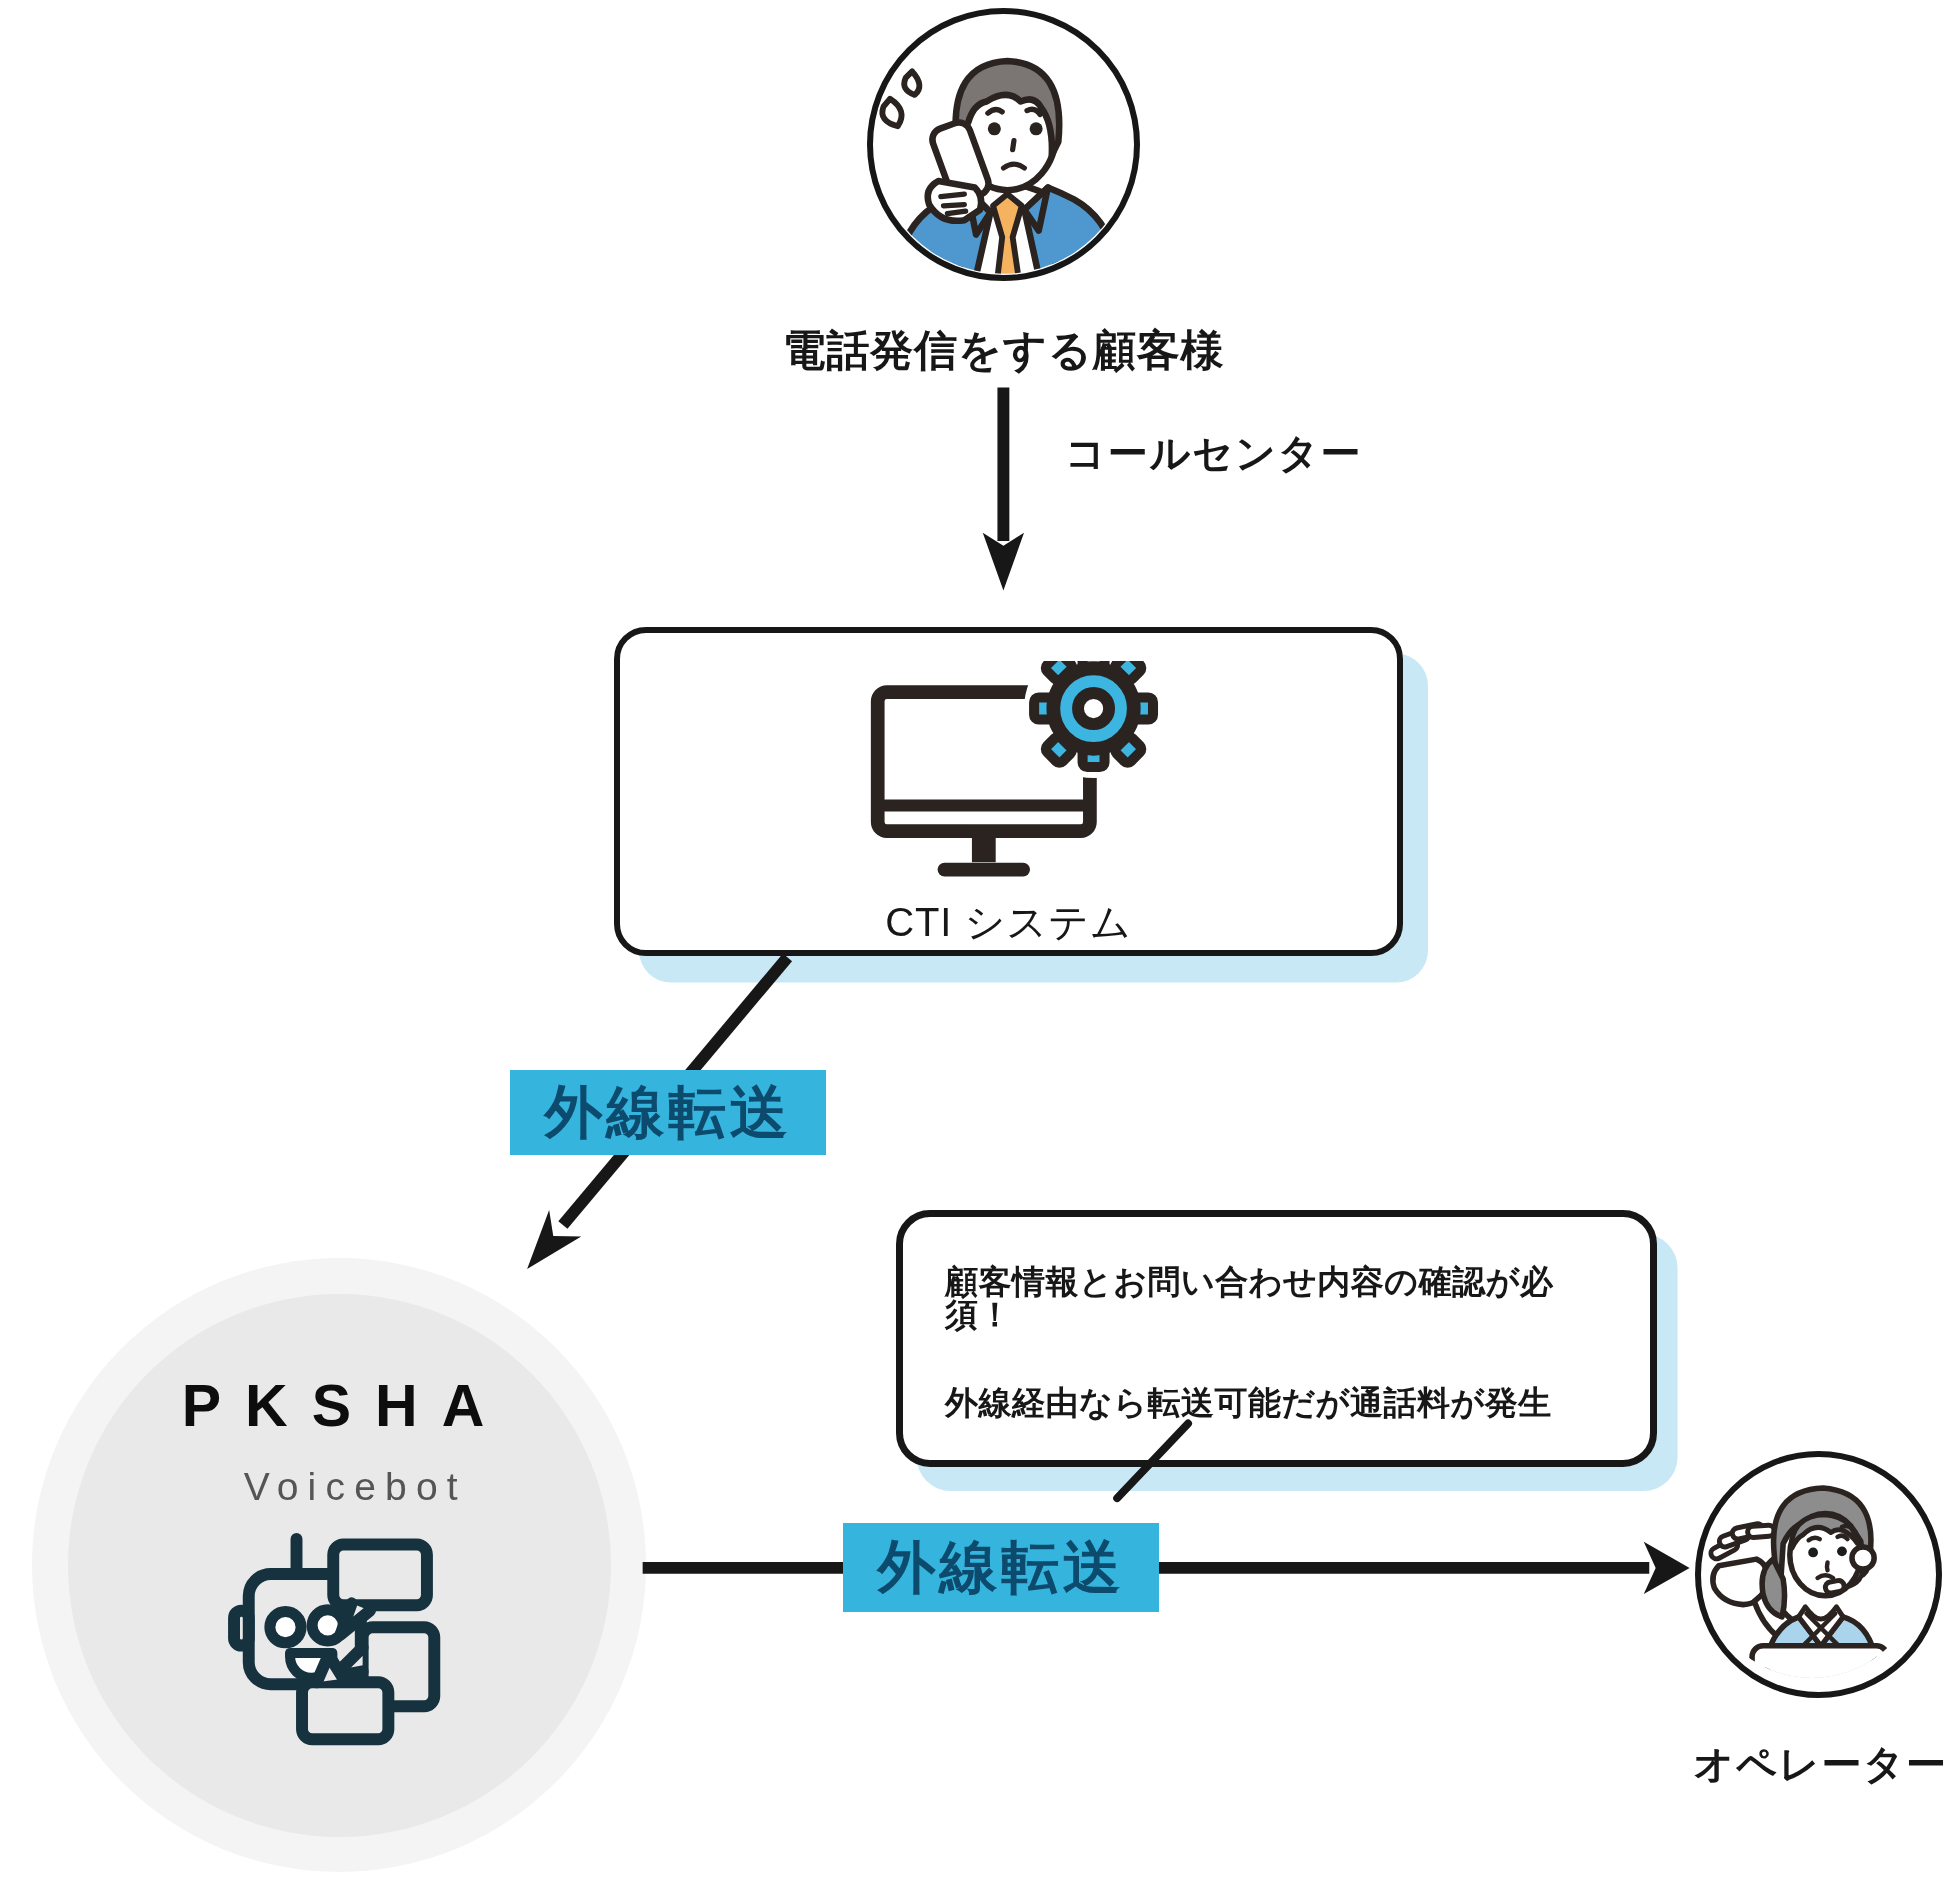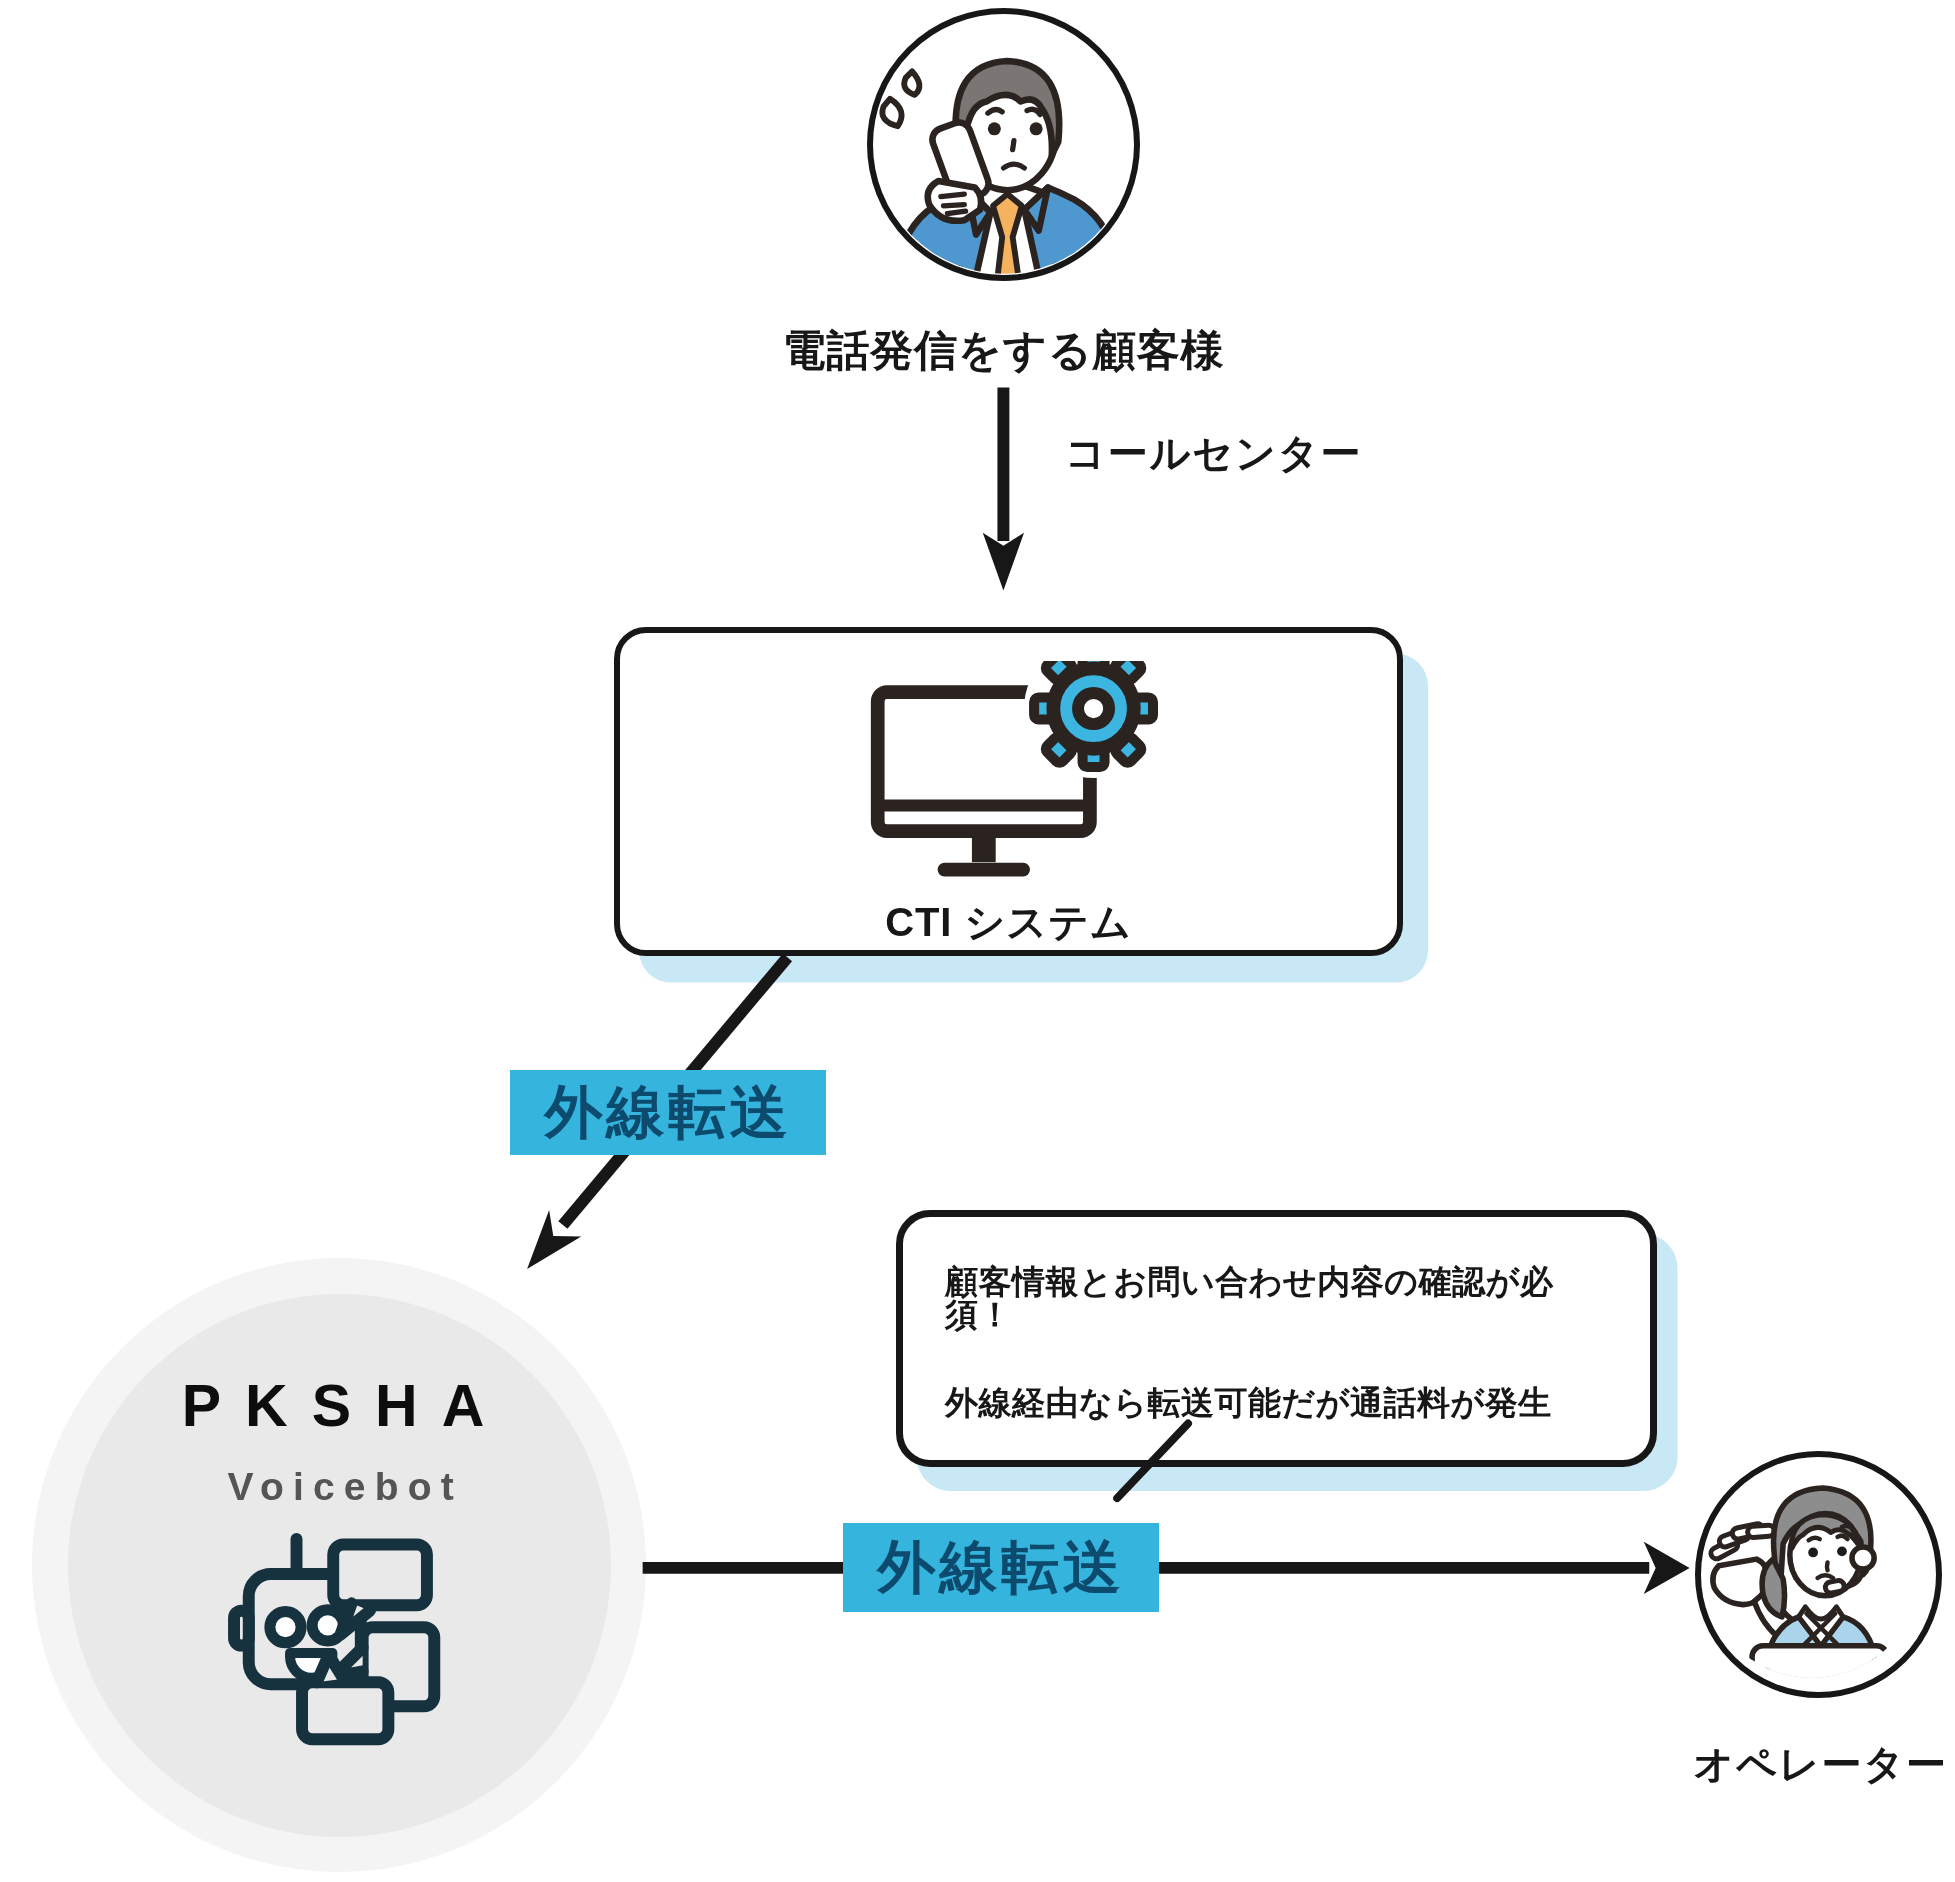--- a/index.html
+++ b/index.html
@@ -22,38 +22,38 @@
   .customer{left:867px;top:7.8px;width:261px;height:261px;}
   .customer-caption{left:591px;top:322px;width:825px;font-size:43px;z-index:4;}
   .callcenter-caption{left:1065px;top:426px;font-size:40px;z-index:4;letter-spacing:1.8px;}
 
   
   .cti-box{left:614px;top:627px;width:789px;height:329px;background:#fff;z-index:2;
            border:6.9px solid var(--ink,#171717);border-radius:32px;box-sizing:border-box;
            box-shadow:25px 26.6px 0 0 var(--shadow,#c9e8f5);
            display:flex;flex-direction:column;align-items:center;justify-content:flex-start;
            padding-top:27.5px;}
-  .cti-label{font-size:40px;font-weight:700;letter-spacing:0.9px;margin-top:15px;}
+  .cti-label{font-size:40px;font-weight:400;letter-spacing:0.9px;margin-top:15px;}
 
   
   .chip{position:absolute;background:var(--accent,#35b5de);color:#0c4a6e;font-weight:900;
         display:flex;align-items:center;justify-content:center;z-index:6;
         font-size:58px;letter-spacing:3.7px;}
   .chip1{left:510px;top:1070px;width:316px;height:85px;}
   .chip2{left:843px;top:1523px;width:316px;height:89px;}
 
   
   .bigcircle{left:32px;top:1258px;width:614px;height:614px;border-radius:50%;
              background:var(--circle-outer,#f4f4f4);z-index:1;}
   .innercircle{position:absolute;left:36px;top:36px;width:543px;height:543px;border-radius:50%;
                background:var(--circle-inner,#e9e9e9);}
   .logo{position:absolute;left:0;top:114px;width:100%;text-align:center;font-size:59px;
         font-weight:bold;letter-spacing:24px;padding-left:12px;box-sizing:border-box;color:#0d0d0d;}
-  .product{position:absolute;left:4px;top:207px;width:100%;text-align:center;font-size:39px;
-           font-weight:bold;letter-spacing:9.2px;padding-left:4.6px;box-sizing:border-box;
+  .product{position:absolute;left:14px;top:207px;width:100%;text-align:center;font-size:39px;
+           font-weight:normal;letter-spacing:9.2px;padding-left:4.6px;box-sizing:border-box;
            color:var(--logo-sub,#565454);}
   .robot-svg{position:absolute;left:180px;top:259px;}
 
   
   .note{left:896px;top:1210px;width:761px;height:257px;background:#fff;z-index:4;
         border:7.3px solid var(--ink,#171717);border-radius:34px;box-sizing:border-box;
         box-shadow:20.6px 24px 0 0 var(--shadow,#c9e8f5);
         padding:48px 42px 0 42px;}
   .note p{margin:0;font-size:33px;font-weight:900;line-height:1;letter-spacing:0.5px;}
   .note p + p{margin-top:55px;}

